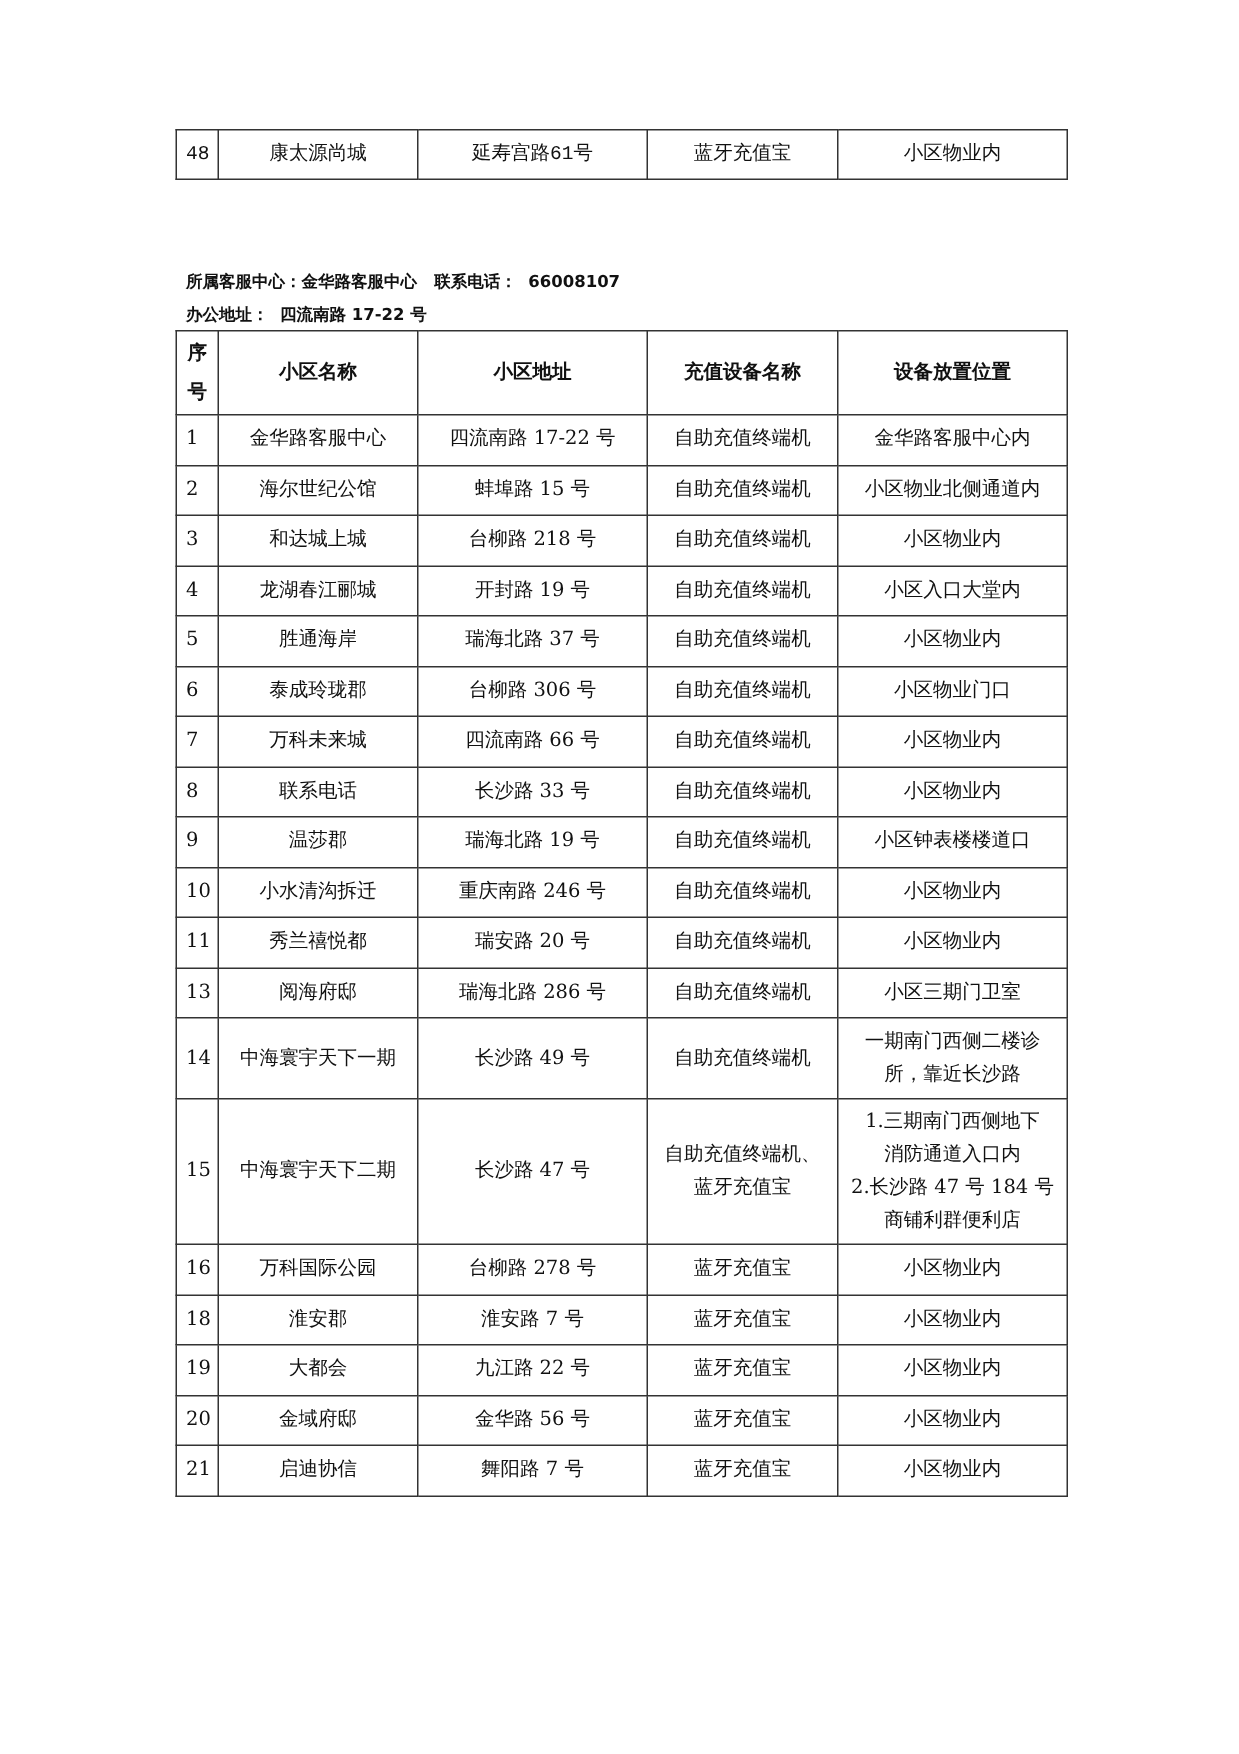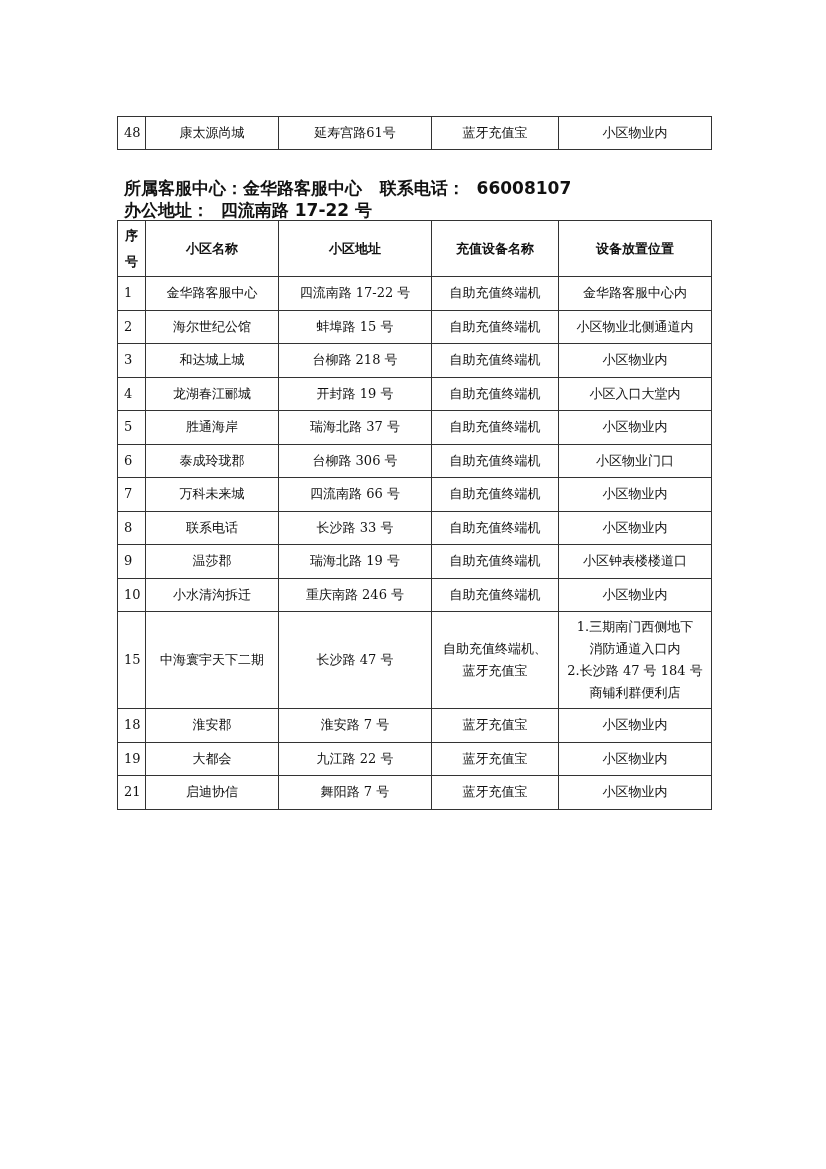--- a/index.html
+++ b/index.html
@@ -16,26 +16,26 @@
     vertical-align: middle;
     font-weight: normal;
     padding: 0 4px;
     line-height: 22px;
   }
   td.num { text-align: left; padding-left: 6px; }
   th { font-family: "DejaVu Sans", "Liberation Sans", sans-serif; font-weight: bold; font-size: 13px; }
   th.num { line-height: 26px; padding: 0; }
   .col0 { width: 28px; } .col1 { width: 133px; } .col2 { width: 153px; }
   .col3 { width: 127px; } .col4 { width: 153px; }
-  #prev-table { top: 116px; }
+  #prev-table { top: 86px; font-family: Liberation Mono, monospace; }
   #prev-table td { height: 32px; }
   .heading {
     position: absolute; left: 124px;
     font-family: "DejaVu Sans", "Liberation Sans", sans-serif;
-    font-weight: bold; font-size: 17px; line-height: 22px;
+    font-weight: bold; font-size: 11px; line-height: 22px;
     white-space: pre;
   }
   #h1 { top: 177px; }
   #h2 { top: 199px; }
   #main-table { top: 220px; }
   #main-table tr.hdr td, #main-table tr.hdr th { height: 55px; }
   #main-table tr.r td { height: 32.5px; }
   #main-table tr.tall14 td { height: 53px; }
   #main-table tr.tall15 td { height: 96px; }
 </style>
@@ -143,50 +143,88 @@
         <td>自助充值终端机</td>
         <td>小区钟表楼楼道口</td>
       </tr>
       <tr class="r">
         <td class="num">10</td>
         <td>小水清沟拆迁</td>
         <td>重庆南路 246 号</td>
         <td>自助充值终端机</td>
         <td>小区物业内</td>
       </tr>
+      <tr class="r">
+        <td class="num">11</td>
+        <td>秀兰禧悦都</td>
+        <td>瑞安路 20 号</td>
+        <td>自助充值终端机</td>
+        <td>小区物业内</td>
+      </tr>
+      <tr class="r">
+        <td class="num">13</td>
+        <td>阅海府邸</td>
+        <td>瑞海北路 286 号</td>
+        <td>自助充值终端机</td>
+        <td>小区三期门卫室</td>
+      </tr>
+      <tr class="tall14">
+        <td class="num">14</td>
+        <td>中海寰宇天下一期</td>
+        <td>长沙路 49 号</td>
+        <td>自助充值终端机</td>
+        <td>
+          <div>一期南门西侧二楼诊</div>
+          <div>所，靠近长沙路</div>
+        </td>
+      </tr>
       <tr class="tall15">
         <td class="num">15</td>
         <td>中海寰宇天下二期</td>
         <td>长沙路 47 号</td>
         <td>
           <div>自助充值终端机、</div>
           <div>蓝牙充值宝</div>
         </td>
         <td>
           <div>1.三期南门西侧地下</div>
           <div>消防通道入口内</div>
           <div>2.长沙路 47 号 184 号</div>
           <div>商铺利群便利店</div>
         </td>
       </tr>
       <tr class="r">
+        <td class="num">16</td>
+        <td>万科国际公园</td>
+        <td>台柳路 278 号</td>
+        <td>蓝牙充值宝</td>
+        <td>小区物业内</td>
+      </tr>
+      <tr class="r">
         <td class="num">18</td>
         <td>淮安郡</td>
         <td>淮安路 7 号</td>
         <td>蓝牙充值宝</td>
         <td>小区物业内</td>
       </tr>
       <tr class="r">
         <td class="num">19</td>
         <td>大都会</td>
         <td>九江路 22 号</td>
         <td>蓝牙充值宝</td>
         <td>小区物业内</td>
       </tr>
       <tr class="r">
+        <td class="num">20</td>
+        <td>金域府邸</td>
+        <td>金华路 56 号</td>
+        <td>蓝牙充值宝</td>
+        <td>小区物业内</td>
+      </tr>
+      <tr class="r">
         <td class="num">21</td>
         <td>启迪协信</td>
         <td>舞阳路 7 号</td>
         <td>蓝牙充值宝</td>
         <td>小区物业内</td>
       </tr>
     </tbody>
 </table>
 
 </body></html>

